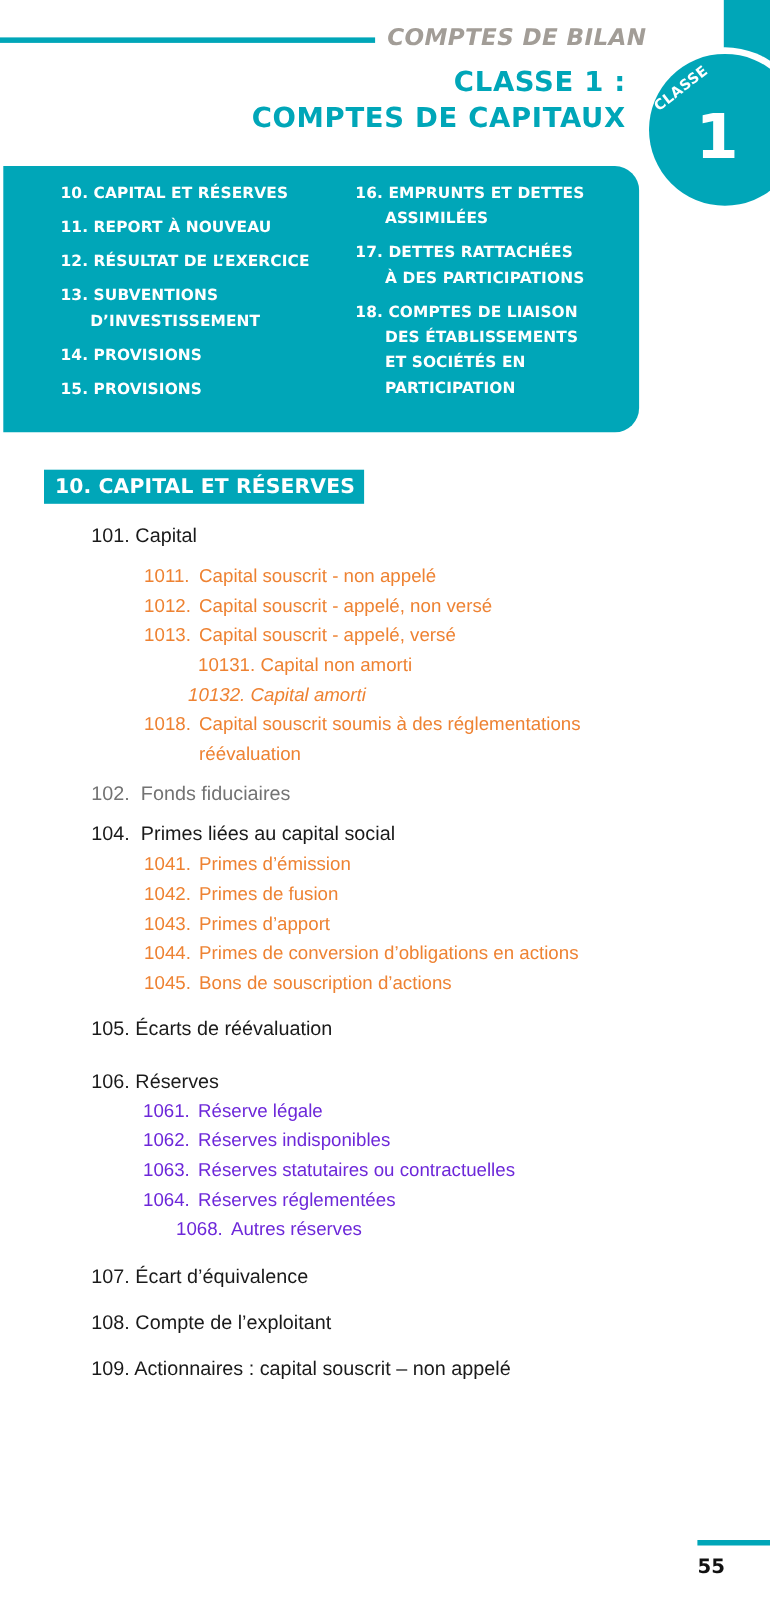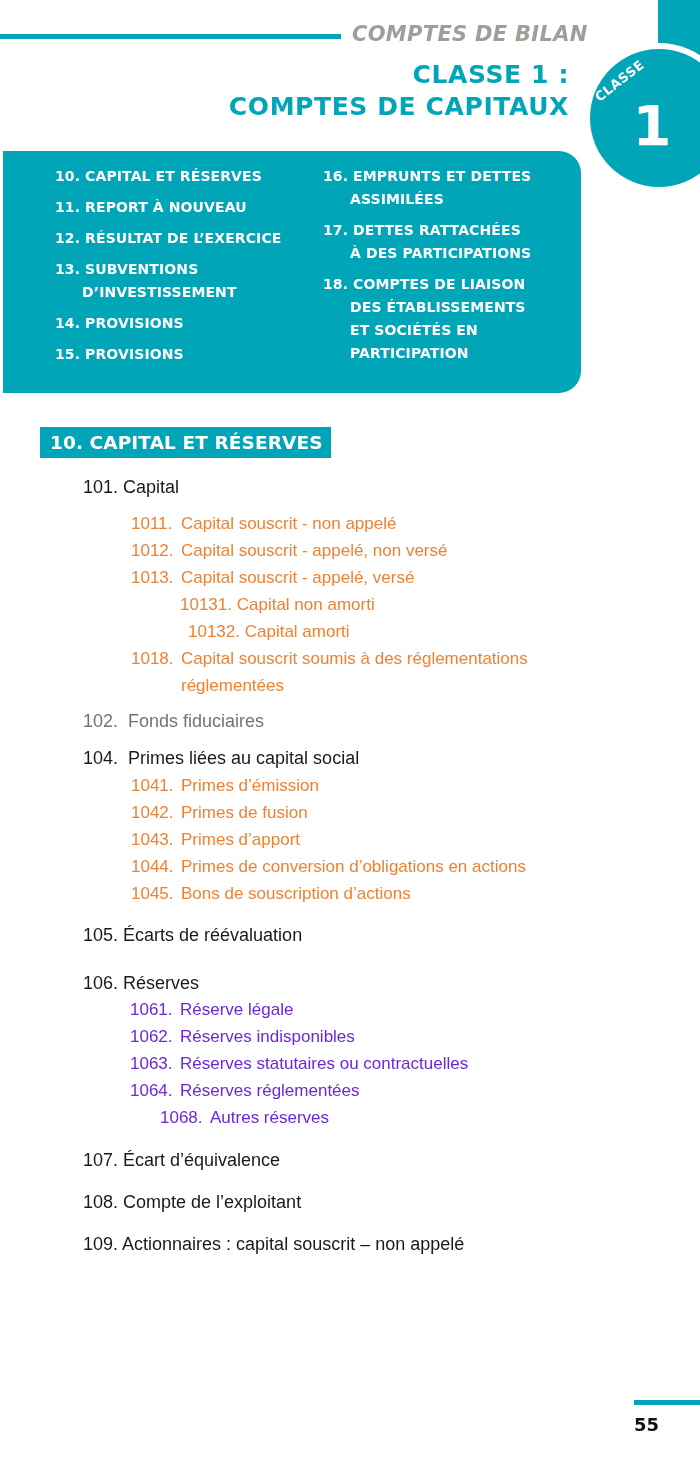--- a/index.html
+++ b/index.html
@@ -155,25 +155,25 @@
 <div class="abs acct l2 orange" style="left:131px; top:510px;">
   <span class="n">1011.</span><span>Capital souscrit - non appelé</span>
 </div>
 <div class="abs acct l2 orange" style="left:131px; top:537px;">
   <span class="n">1012.</span><span>Capital souscrit - appelé, non versé</span>
 </div>
 <div class="abs acct l2 orange" style="left:131px; top:564px;">
   <span class="n">1013.</span><span>Capital souscrit - appelé, versé</span>
 </div>
 <div class="abs acct l3" style="left:180px; top:591px;">10131. Capital non amorti</div>
-<div class="abs acct l3" style="left:188px; top:618px;">10132. Capital amorti</div>
+<div class="abs acct l3" style="left:171px; top:618px;font-style:italic;">10132. Capital amorti</div>
 <div class="abs acct l2 orange" style="left:131px; top:645px;">
   <span class="n">1018.</span><span>Capital souscrit soumis à des réglementations</span>
 </div>
-<div class="abs acct cont" style="left:181px; top:672px;">réglementées</div>
+<div class="abs acct cont" style="left:181px; top:672px;">réévaluation</div>
 
 <div class="abs acct l1 orange" style="left:83px; top:709px; white-space:pre;">102.  Fonds fiduciaires</div>
 
 <div class="abs acct l1" style="left:83px; top:746px; white-space:pre;">104.  Primes liées au capital social</div>
 <div class="abs acct l2 orange" style="left:131px; top:772px;">
   <span class="n">1041.</span><span>Primes d’émission</span>
 </div>
 <div class="abs acct l2 orange" style="left:131px; top:799px;">
   <span class="n">1042.</span><span>Primes de fusion</span>
 </div>

